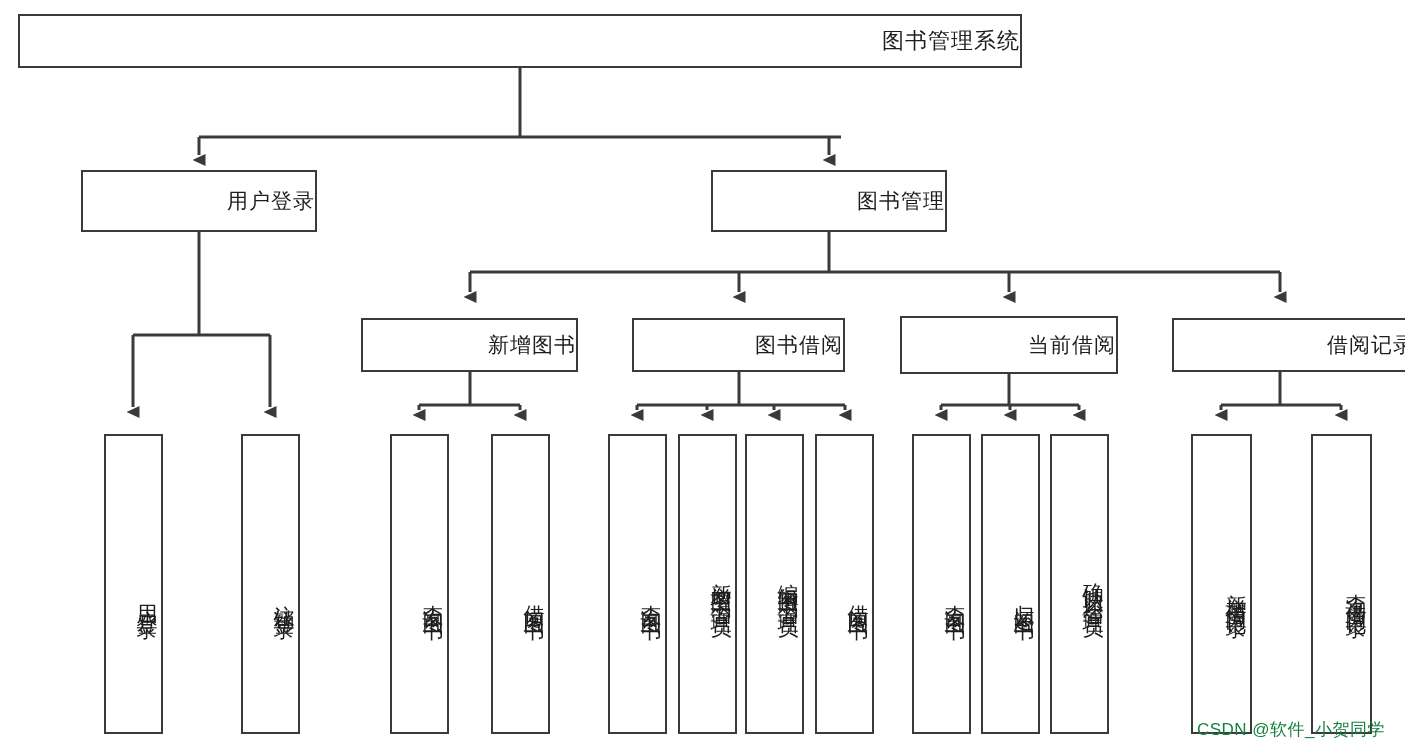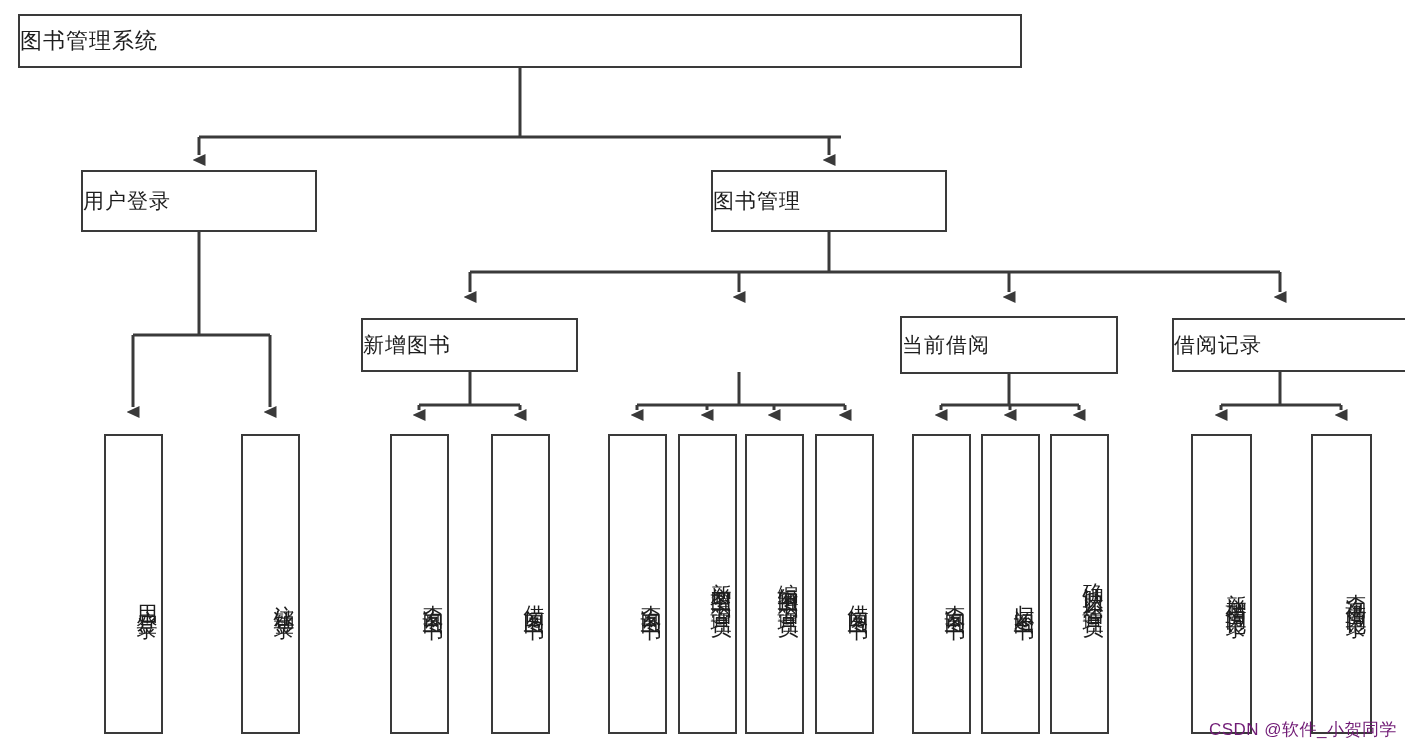--- a/index.html
+++ b/index.html
@@ -25,21 +25,21 @@
     height: 747px;
     pointer-events: none;
   }
   .node {
     position: absolute;
     box-sizing: border-box;
     background: #ffffff;
     border: 2px solid #3a3a3a;
     display: flex;
     align-items: center;
-    justify-content: flex-start;
+    justify-content: flex-end;
     color: #1d1d1d;
   }
   .node.h {
     font-size: 21px;
     letter-spacing: 1px;
     line-height: 1.2;
   }
   .node.root {
     font-size: 22px;
   }
@@ -53,24 +53,24 @@
     padding-top: 28px;
   }
   .node.v .vtxt {
     writing-mode: vertical-rl;
     text-orientation: upright;
     letter-spacing: 5px;
     white-space: nowrap;
   }
   .watermark {
     position: absolute;
-    right: 8px;
+    right: 20px;
     bottom: 6px;
     font-size: 17px;
-    color: #701a75;
+    color: #15803d;
     letter-spacing: 0.5px;
     white-space: nowrap;
   }
 </style>
 </head>
 <body>
 
 <div id="canvas">
 
   <svg class="wires" viewBox="0 0 1405 747" xmlns="http://www.w3.org/2000/svg">
@@ -132,20 +132,23 @@
   </div>
 
   <div class="node h" style="left:711px; top:170px; width:236px; height:62px;">
     <span>图书管理</span>
   </div>
 
   <div class="node h" style="left:361px; top:318px; width:217px; height:54px;">
     <span>新增图书</span>
   </div>
 
+  <div class="node h" style="left:632px; top:318px; width:213px; height:54px;">
+    <span>图书借阅</span>
+  </div>
 
   <div class="node h" style="left:900px; top:316px; width:218px; height:58px;">
     <span>当前借阅</span>
   </div>
 
   <div class="node h" style="left:1172px; top:318px; width:245px; height:54px;">
     <span>借阅记录</span>
   </div>
 
   <div class="node v" style="left:104px; top:434px; width:59px; height:300px;">

